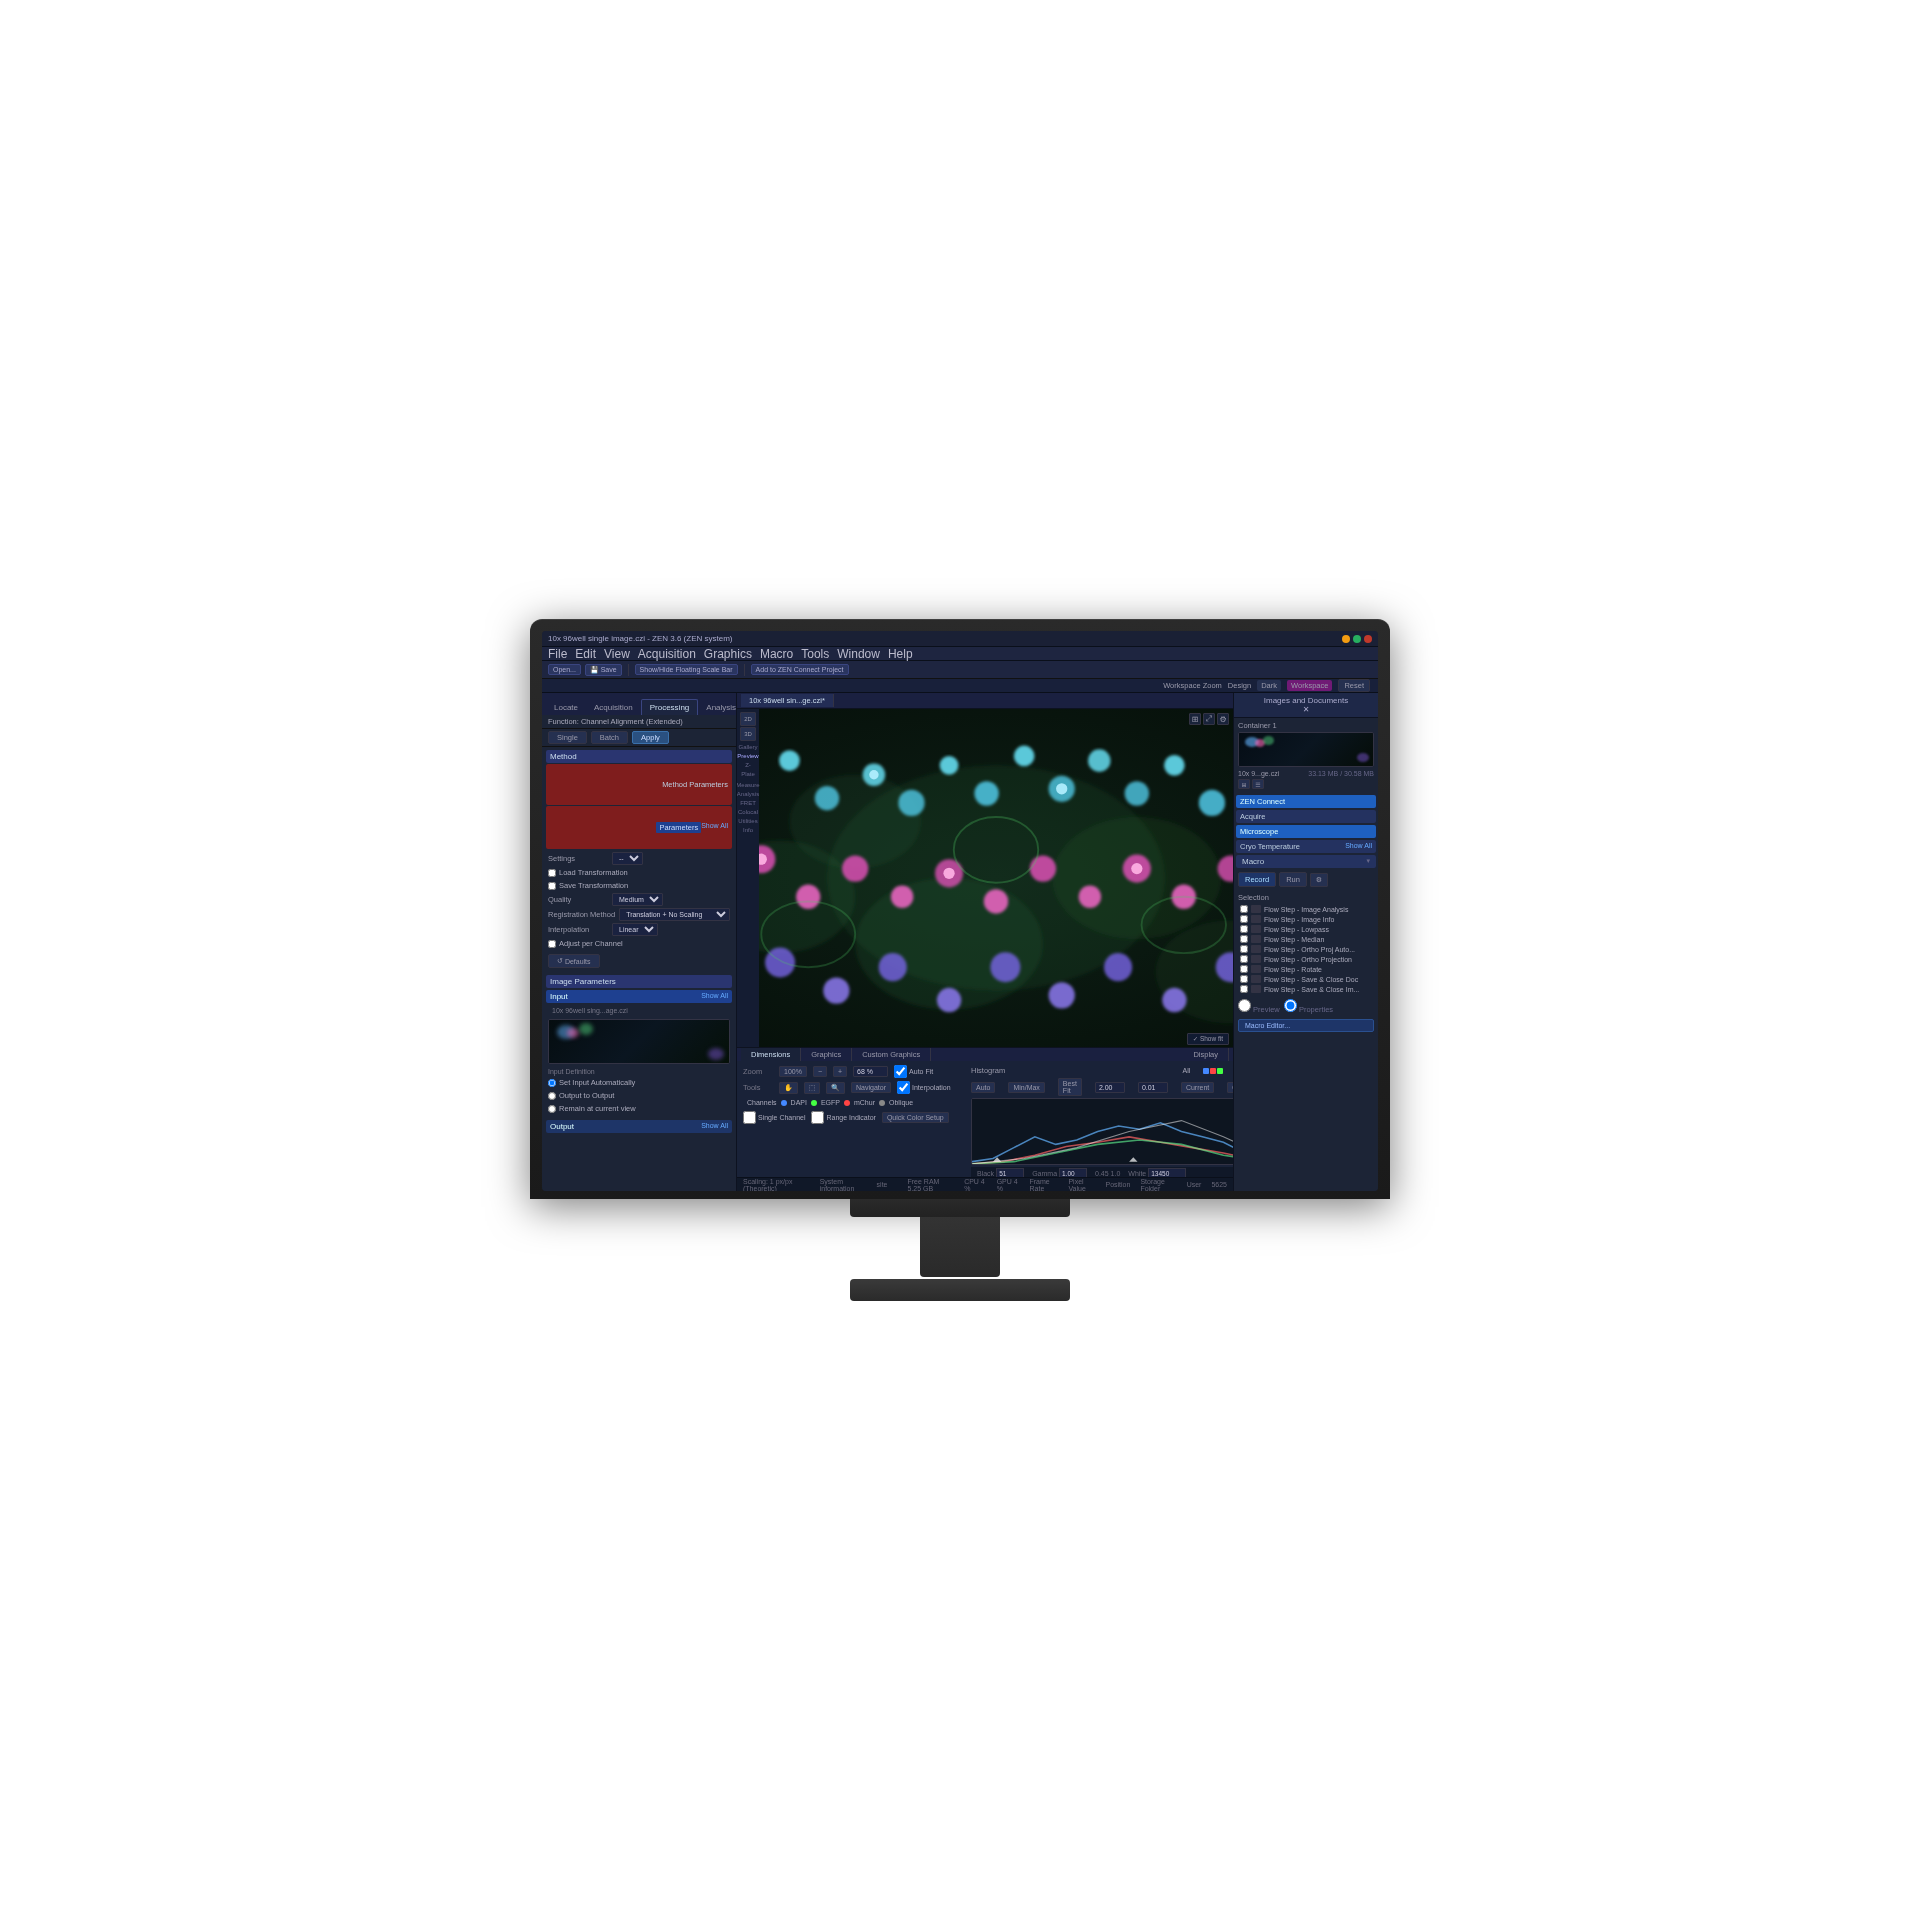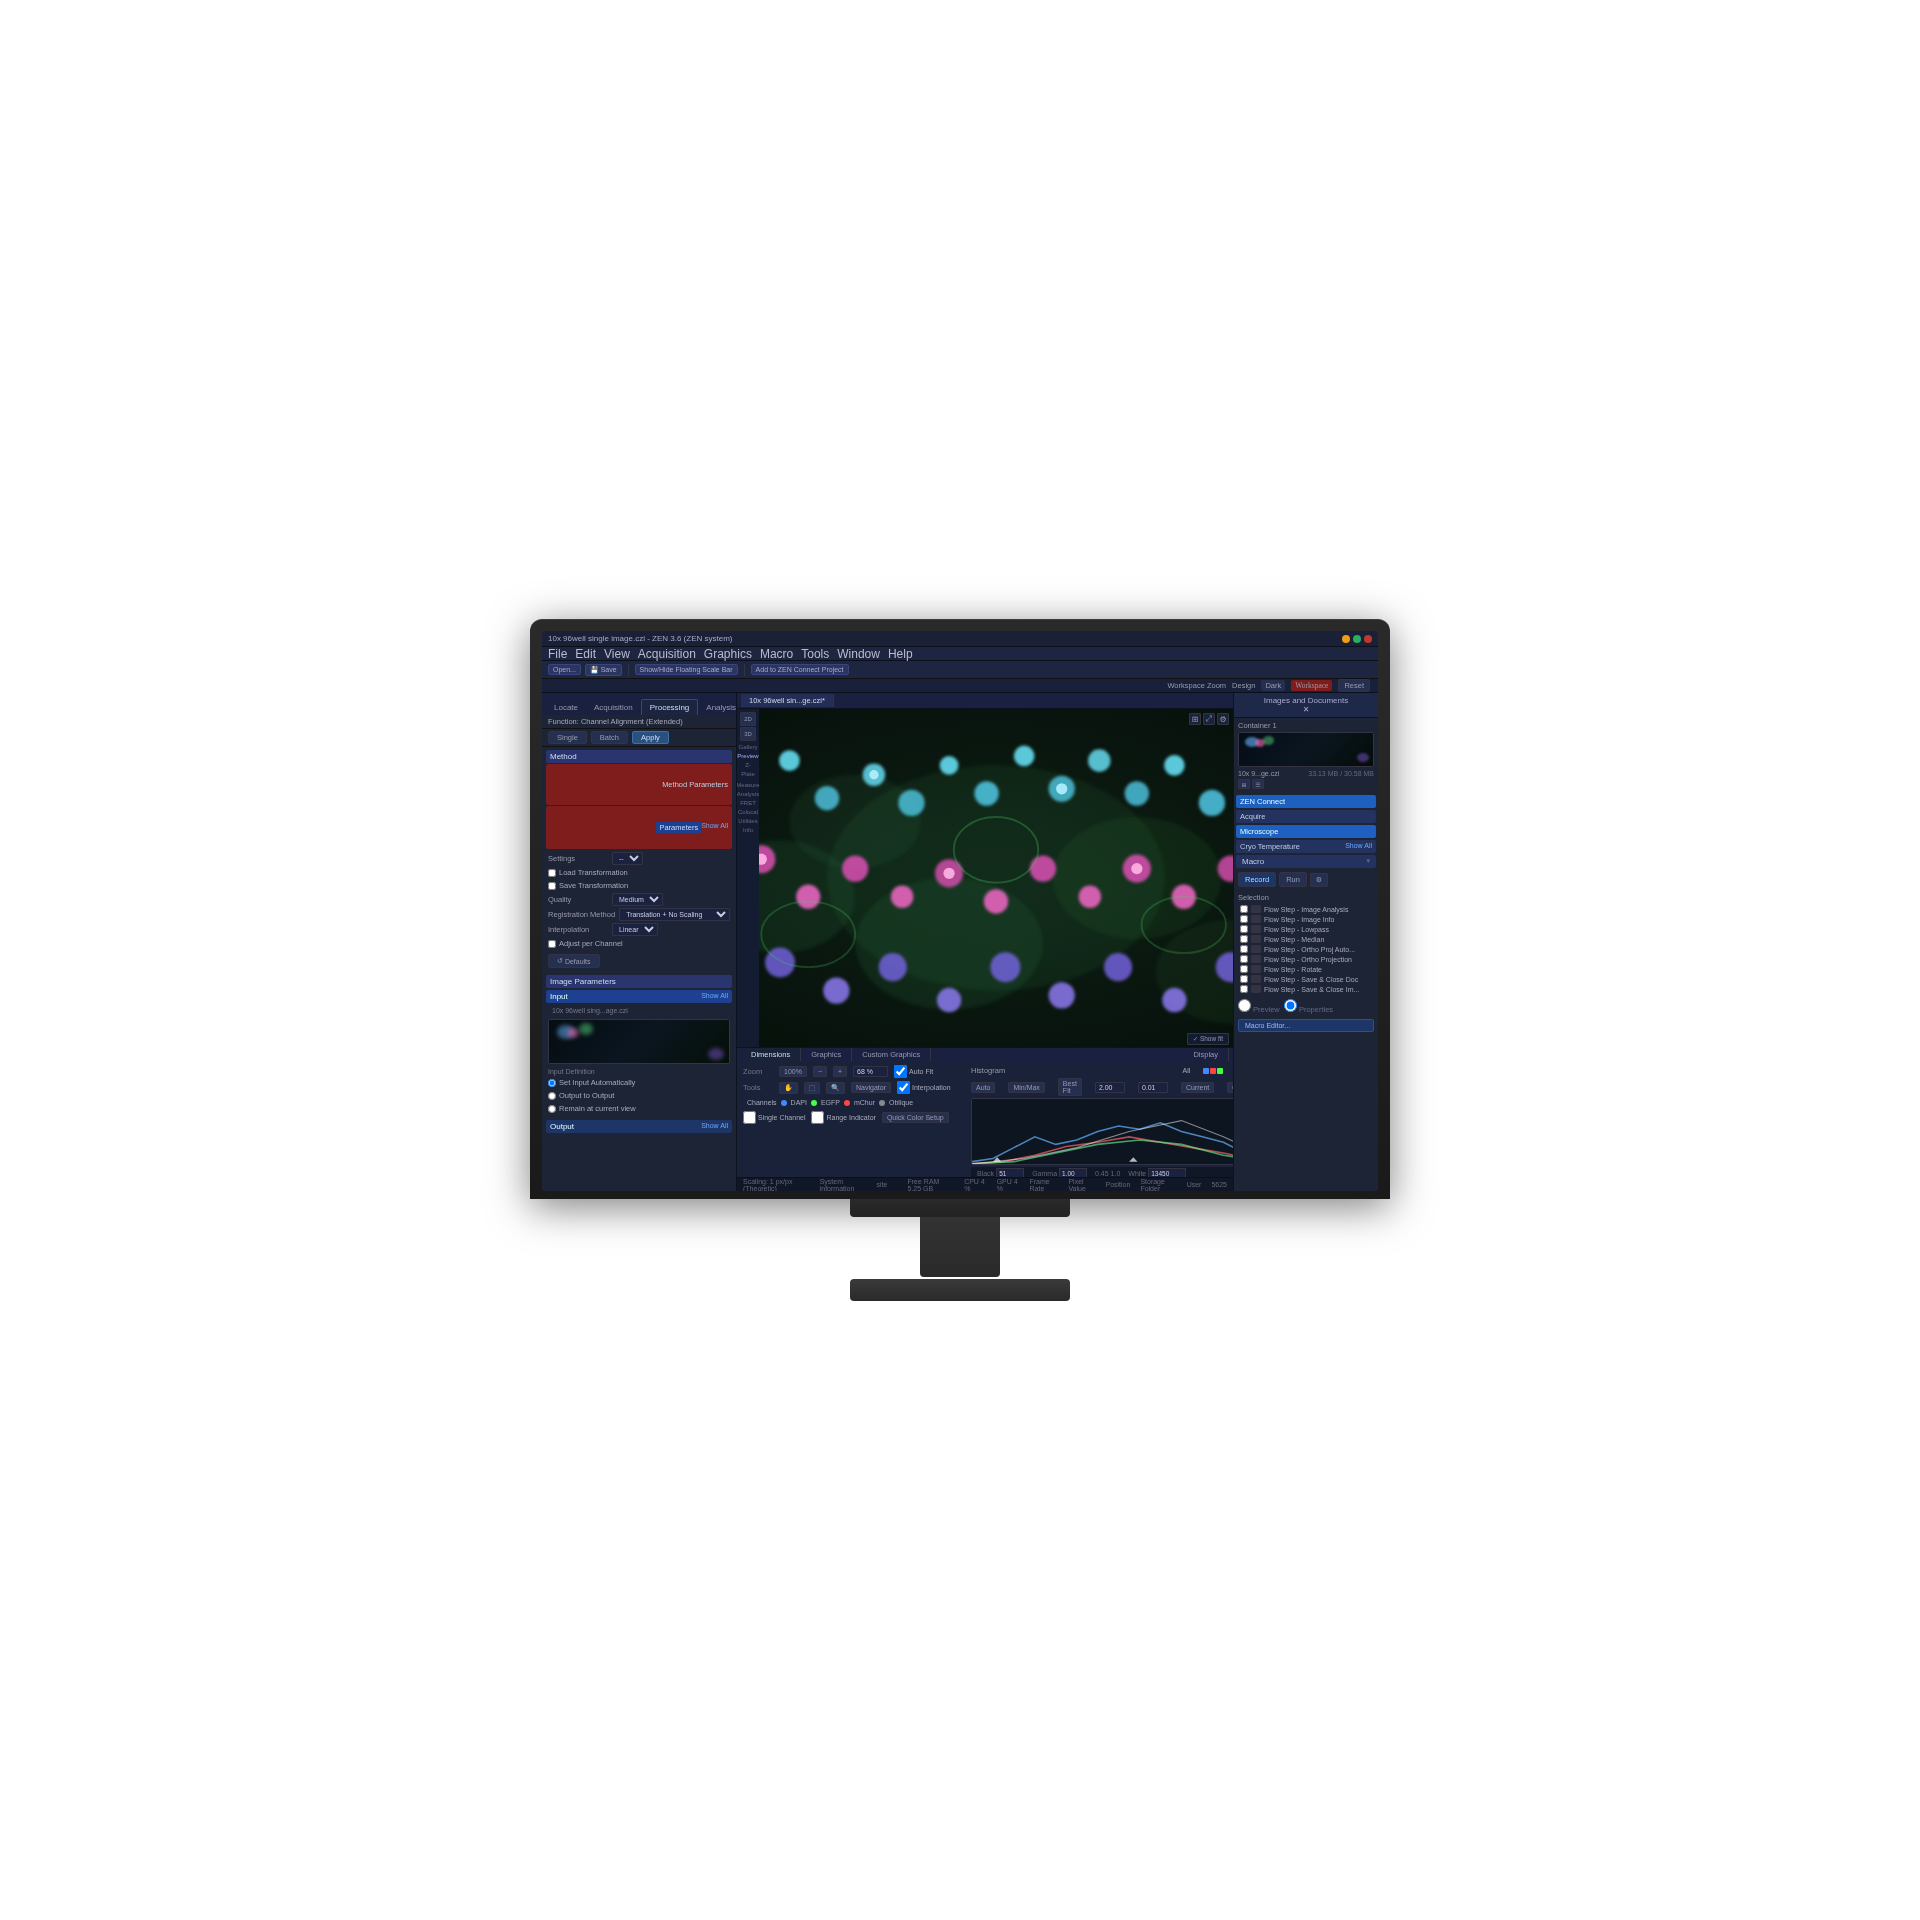--- a/index.html
+++ b/index.html
@@ -804,21 +804,21 @@
           <div class="toolbar-sep"></div>
           <div class="toolbar-btn">Show/Hide Floating Scale Bar</div>
           <div class="toolbar-sep"></div>
           <div class="toolbar-btn">Add to ZEN Connect Project</div>
         </div>
 
         <div class="workspace-bar">
           <span>Workspace Zoom</span>
           <span>Design</span>
           <span style="background:#253050;padding:1px 4px;border-radius:2px;">Dark</span>
-          <span style="background:#7f1d1d;padding:1px 4px;border-radius:2px;font-family:Liberation Serif, serif;">Workspace</span>
+          <span style="background:#701a75;padding:1px 4px;border-radius:2px;">Workspace</span>
           <span style="background:#253050;border:1px solid #334;padding:1px 5px;border-radius:2px;cursor:pointer;">Reset</span>
         </div>
 
         <div class="main-layout">
 
           <div class="left-panel">
 
             <div class="tabs-row">
               <div class="tab">Locate</div>
               <div class="tab">Acquisition</div>

